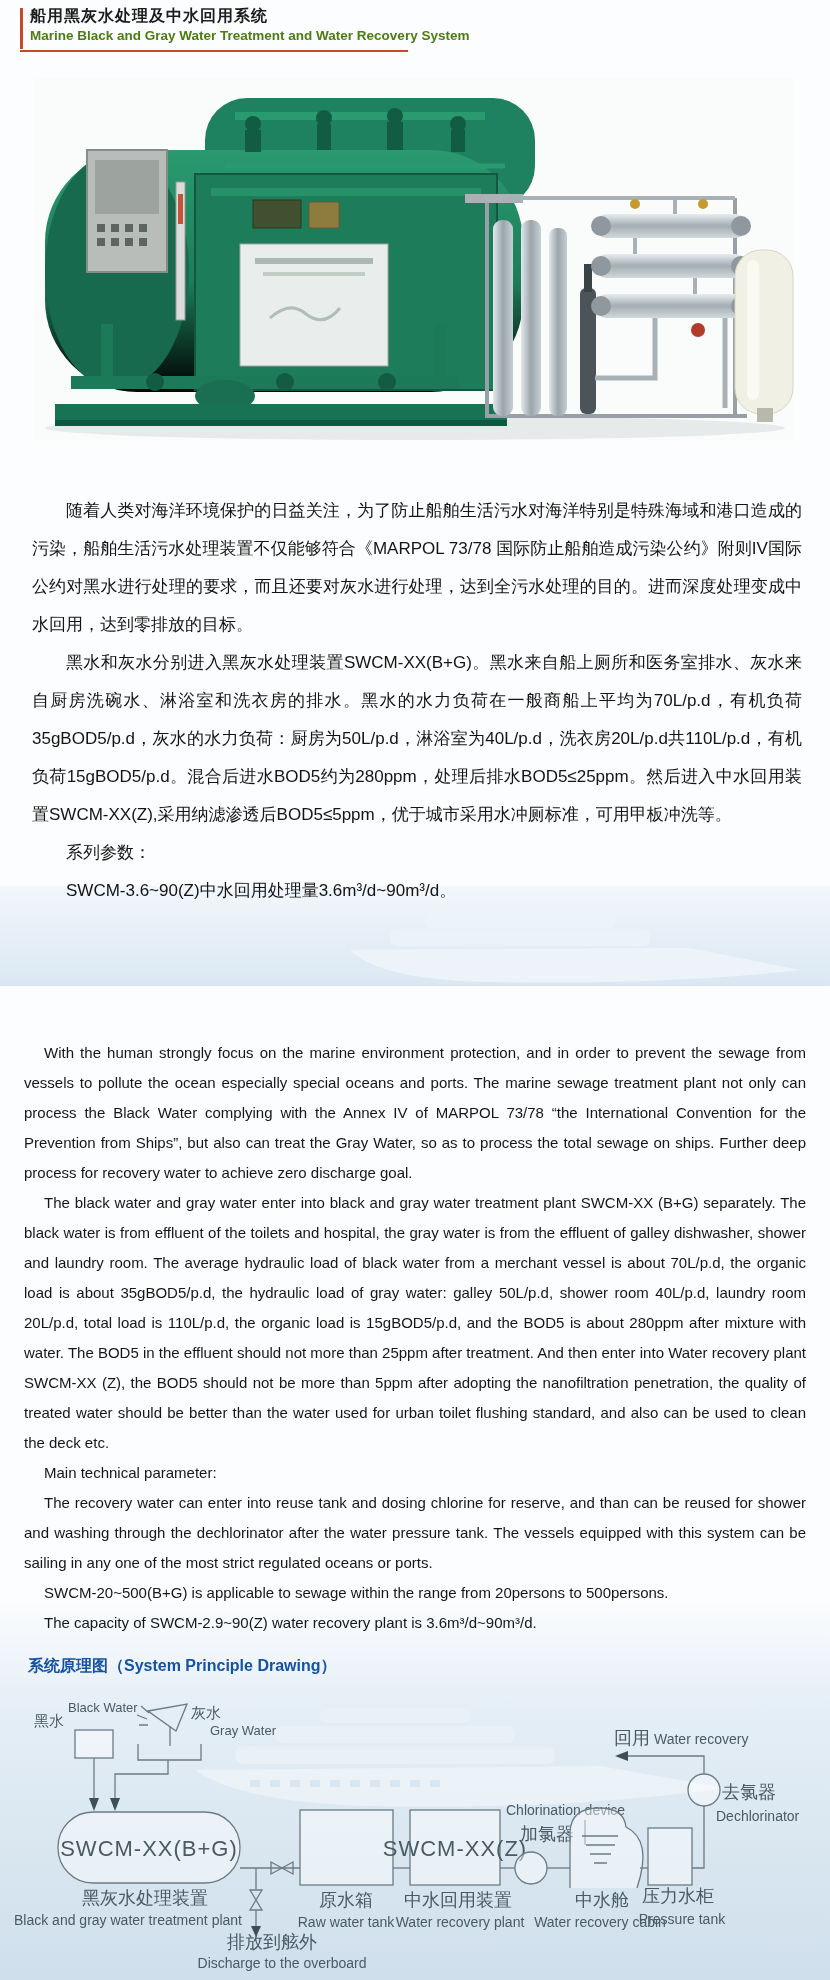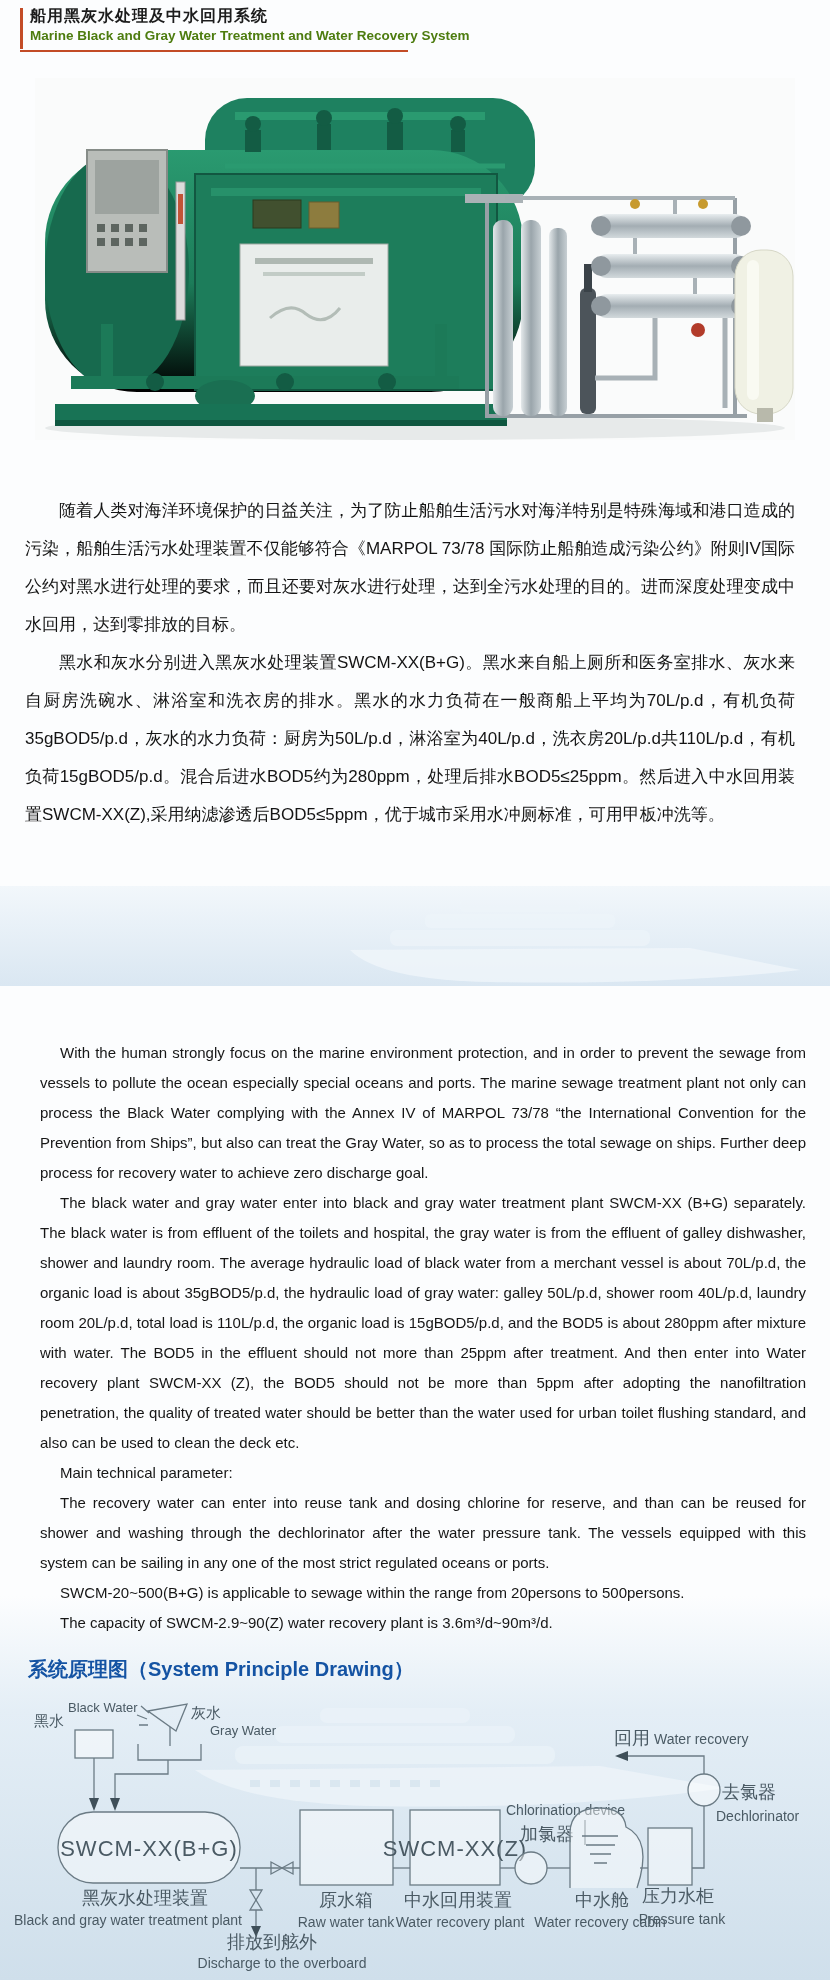--- a/index.html
+++ b/index.html
@@ -17,27 +17,27 @@
   .ship-wm{position:absolute;pointer-events:none;}
   
   .header{position:absolute;left:4px;top:0;width:830px;height:62px;}
   .accent-bar{position:absolute;left:16px;top:8px;width:3px;height:41px;background:#c34c27;}
   .title-zh{position:absolute;left:26px;top:6px;font-size:16px;font-weight:bold;color:#1c1c1c;letter-spacing:1px;}
   .title-en{position:absolute;left:26px;top:28px;font-size:13.5px;font-weight:bold;color:#4d7c0f;}
   .header-rule{position:absolute;left:16px;top:50px;width:388px;height:2px;background:#c34c27;}
   
   .photo{position:absolute;left:35px;top:78px;width:760px;height:362px;background:#fafbfb;}
   
-  .zh-section{position:absolute;left:3px;top:492px;width:818px;padding:0;box-sizing:border-box;}
+  .zh-section{position:absolute;left:10px;top:492px;width:818px;padding:0;box-sizing:border-box;}
   .zh-section p{margin:0;padding:0 26px 0 22px;font-size:17px;line-height:38px;
     text-align:justify;text-indent:2em;font-weight:500;color:#141414;}
   .en-section{position:absolute;left:0;top:1038px;width:830px;box-sizing:border-box;}
-  .en-section p{margin:0;padding:0 24px 0 40px;font-size:15px;line-height:30px;
+  .en-section p{margin:0;padding:0 24px 0 24px;font-size:15px;line-height:30px;
     text-align:justify;text-indent:20px;color:#161616;}
-  .drawing-title{position:absolute;left:28px;top:1656px;font-size:20px;font-weight:bold;color:#1453a3;}
+  .drawing-title{position:absolute;left:28px;top:1656px;font-size:16px;font-weight:bold;color:#1453a3;}
   .diagram{position:absolute;left:0;top:1680px;width:830px;height:300px;}
   .diagram text{fill:#4a5a64;}
   .d-zh{font-size:18px;}
   .d-en{font-size:14px;}
   .d-code{font-size:22px;letter-spacing:1px;fill:#56666f;}
   .d-small-zh{font-size:15px;}
   .d-small-en{font-size:13px;}
   .d-line{stroke:#6b7b85;stroke-width:1.3;fill:none;}
   .d-shape{stroke:#6b7b85;stroke-width:1.3;fill:rgba(255,255,255,0.45);}
   .d-arrow{fill:#3f4f59;stroke:none;}
@@ -190,20 +190,22 @@
         <rect x="700" y="172" width="58" height="164" rx="26" fill="#f0f1e4" stroke="#d6d7c6"></rect>
         <rect x="712" y="182" width="12" height="140" rx="6" fill="#f9faf2"></rect>
         <rect x="722" y="330" width="16" height="14" fill="#b8b9ab"></rect>
       </g>
     </svg>
   </div>
 
   <div class="zh-section">
     <p>随着人类对海洋环境保护的日益关注，为了防止船舶生活污水对海洋特别是特殊海域和港口造成的污染，船舶生活污水处理装置不仅能够符合《MARPOL 73/78 国际防止船舶造成污染公约》附则IV国际公约对黑水进行处理的要求，而且还要对灰水进行处理，达到全污水处理的目的。进而深度处理变成中水回用，达到零排放的目标。</p>
     <p>黑水和灰水分别进入黑灰水处理装置SWCM-XX(B+G)。黑水来自船上厕所和医务室排水、灰水来自厨房洗碗水、淋浴室和洗衣房的排水。黑水的水力负荷在一般商船上平均为70L/p.d，有机负荷35gBOD5/p.d，灰水的水力负荷：厨房为50L/p.d，淋浴室为40L/p.d，洗衣房20L/p.d共110L/p.d，有机负荷15gBOD5/p.d。混合后进水BOD5约为280ppm，处理后排水BOD5≤25ppm。然后进入中水回用装置SWCM-XX(Z),采用纳滤渗透后BOD5≤5ppm，优于城市采用水冲厕标准，可用甲板冲洗等。</p>
+    <p>系列参数：</p>
+    <p>SWCM-3.6~90(Z)中水回用处理量3.6m³/d~90m³/d。</p>
   </div>
 
   <div class="en-section">
     <p>With the human strongly focus on the marine environment protection, and in order to prevent the sewage from vessels to pollute the ocean especially special oceans and ports. The marine sewage treatment plant not only can process the Black Water complying with the Annex IV of MARPOL 73/78 “the International Convention for the Prevention from Ships”, but also can treat the Gray Water, so as to process the total sewage on ships. Further deep process for recovery water to achieve zero discharge goal.</p>
     <p>The black water and gray water enter into black and gray water treatment plant SWCM-XX (B+G) separately. The black water is from effluent of the toilets and hospital, the gray water is from the effluent of galley dishwasher, shower and laundry room. The average hydraulic load of black water from a merchant vessel is about 70L/p.d, the organic load is about 35gBOD5/p.d, the hydraulic load of gray water: galley 50L/p.d, shower room 40L/p.d, laundry room 20L/p.d, total load is 110L/p.d, the organic load is 15gBOD5/p.d, and the BOD5 is about 280ppm after mixture with water. The BOD5 in the effluent should not more than 25ppm after treatment. And then enter into Water recovery plant SWCM-XX (Z), the BOD5 should not be more than 5ppm after adopting the nanofiltration penetration, the quality of treated water should be better than the water used for urban toilet flushing standard, and also can be used to clean the deck etc.</p>
     <p>Main technical parameter:</p>
     <p>The recovery water can enter into reuse tank and dosing chlorine for reserve, and than can be reused for shower and washing through the dechlorinator after the water pressure tank. The vessels equipped with this system can be sailing in any one of the most strict regulated oceans or ports.</p>
     <p>SWCM-20~500(B+G) is applicable to sewage within the range from 20persons to 500persons.</p>
     <p>The capacity of SWCM-2.9~90(Z) water recovery plant is 3.6m³/d~90m³/d.</p>
   </div>

